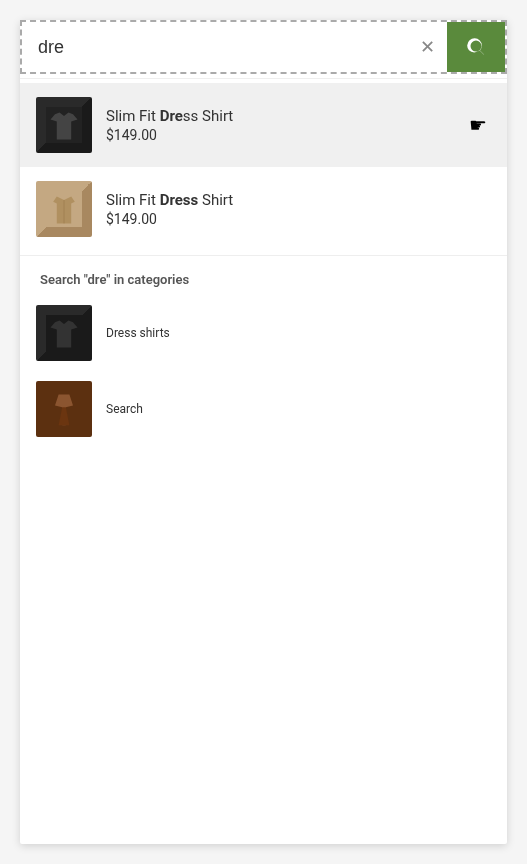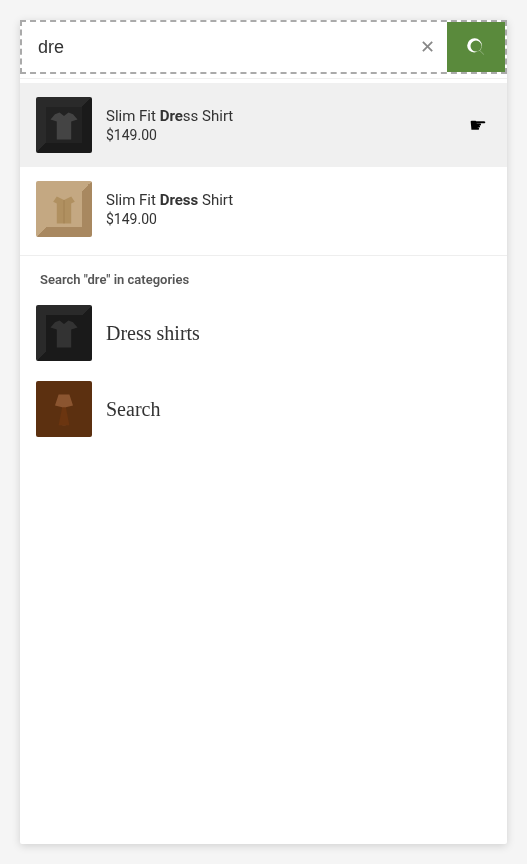--- a/index.html
+++ b/index.html
@@ -139,23 +139,22 @@
       margin-right: 14px;
       flex-shrink: 0;
       background: #eee;
       border-radius: 2px;
       display: flex;
       align-items: center;
       justify-content: center;
       font-size: 26px;
     }
     .category-name {
-      font-size: 20px;
-      color: #333;
-      font-family: Liberation Serif, serif;
+      font-size: 12px;
+      color: #333;
     }
     
     .img-shirt-black {
       background: linear-gradient(135deg, #2a2a2a 50%, #1a1a1a 50%);
     }
     .img-shoe-brown {
       background: linear-gradient(135deg, #8B5E3C 50%, #6B3E1C 50%);
     }
     .img-coat-beige {
       background: linear-gradient(135deg, #C4A882 50%, #A88860 50%);

